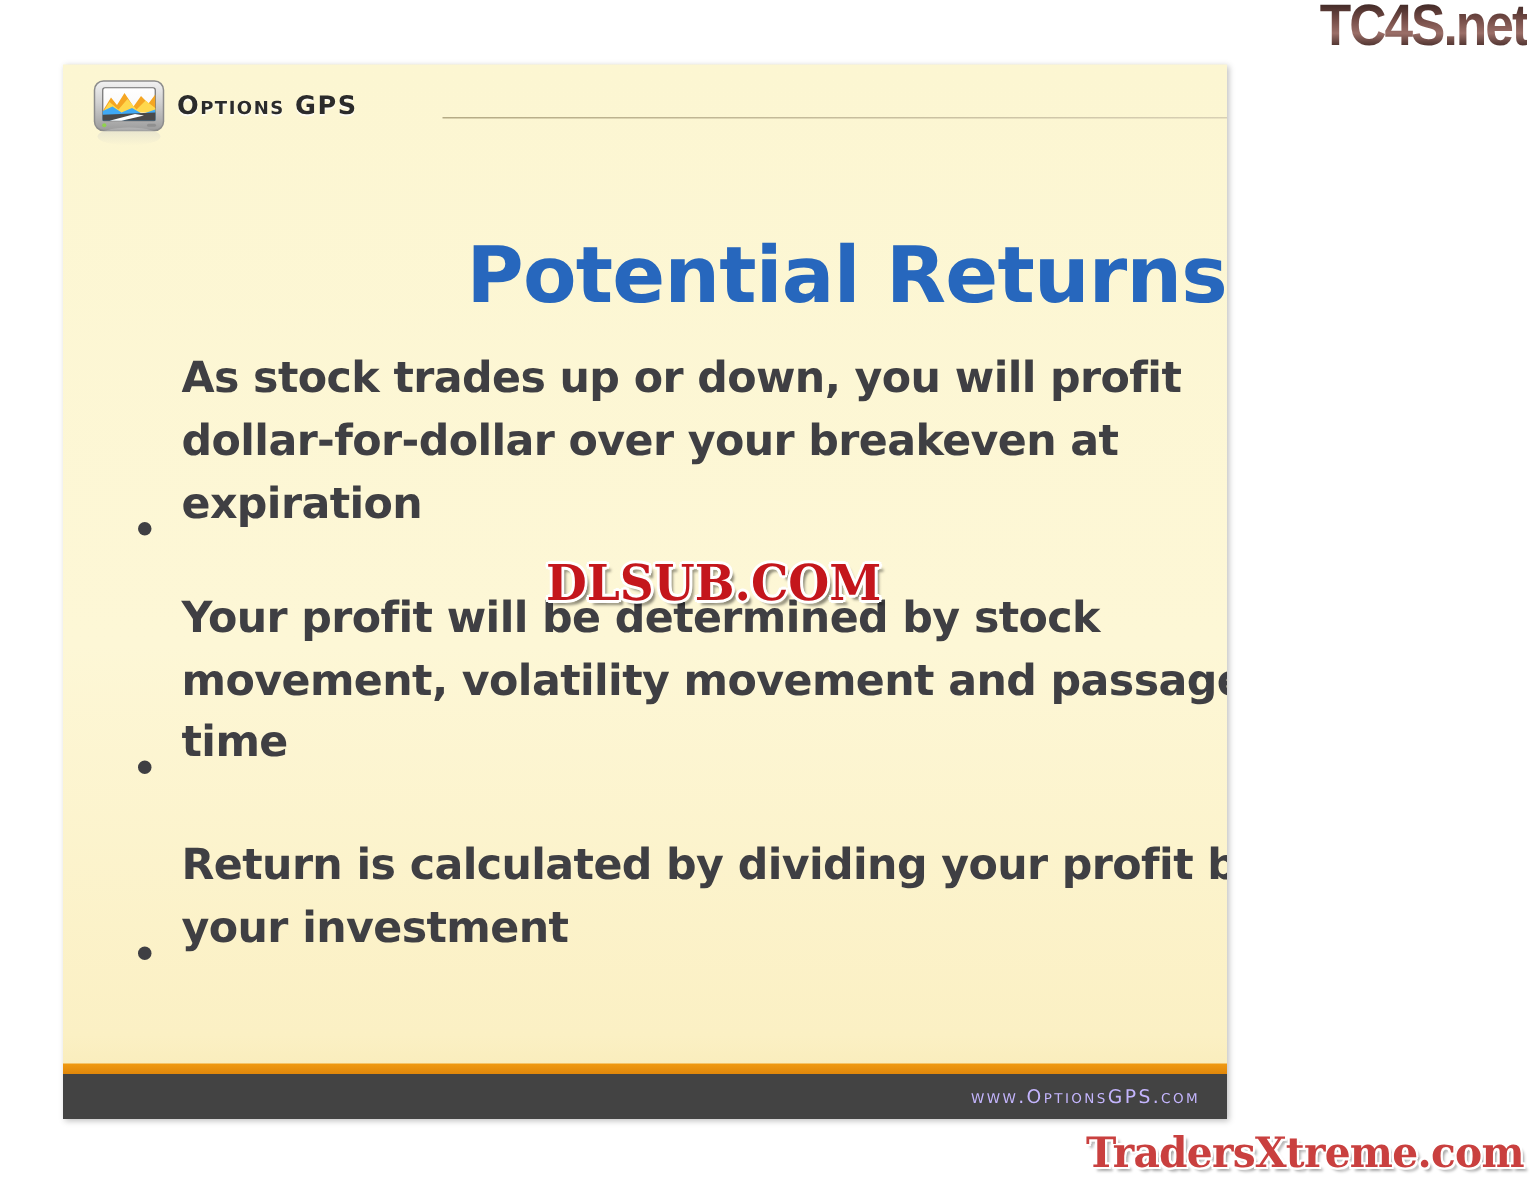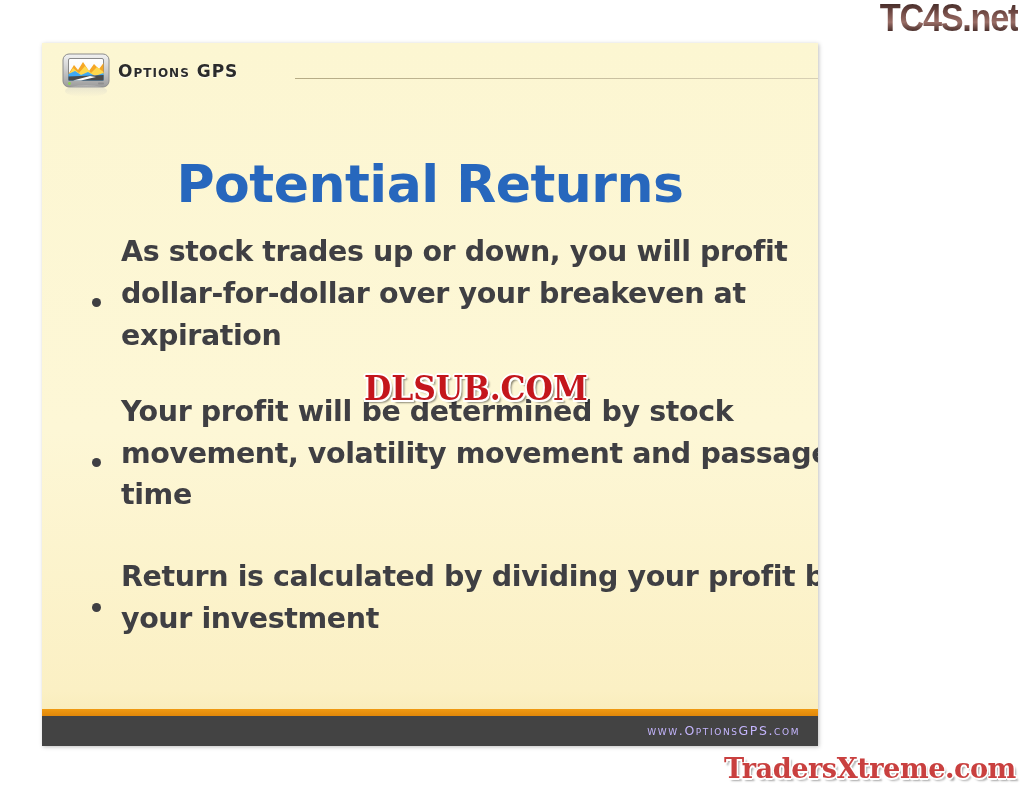--- a/index.html
+++ b/index.html
@@ -81,38 +81,38 @@
     height: 1px;
     background: linear-gradient(90deg, #b5ab85 0%, #c9c0a0 60%, #d8d0b4 100%);
   }
 
   
   .slide-title {
     position: absolute;
     left: 0;
     top: 76px;
     width: 100%;
-    text-align: center;
+    text-align: right;
     font-family: "DejaVu Sans", sans-serif;
     font-size: 52px;
     font-weight: bold;
     color: #2767bd;
     letter-spacing: -0.5px;
   }
 
   
   .bullets {
     position: absolute;
     left: 50px;
     top: 188px;
     width: 850px;
   }
   .bullet-row {
     display: flex;
-    align-items: center;
+    align-items: flex-end;
     margin-bottom: 34px;
   }
   .bullet-row.gap-before { margin-top: 40px; }
   .bullet-dot {
     width: 9px;
     height: 9px;
     border-radius: 50%;
     background: #3f3f43;
     flex: 0 0 auto;
     margin-top: 18px;

